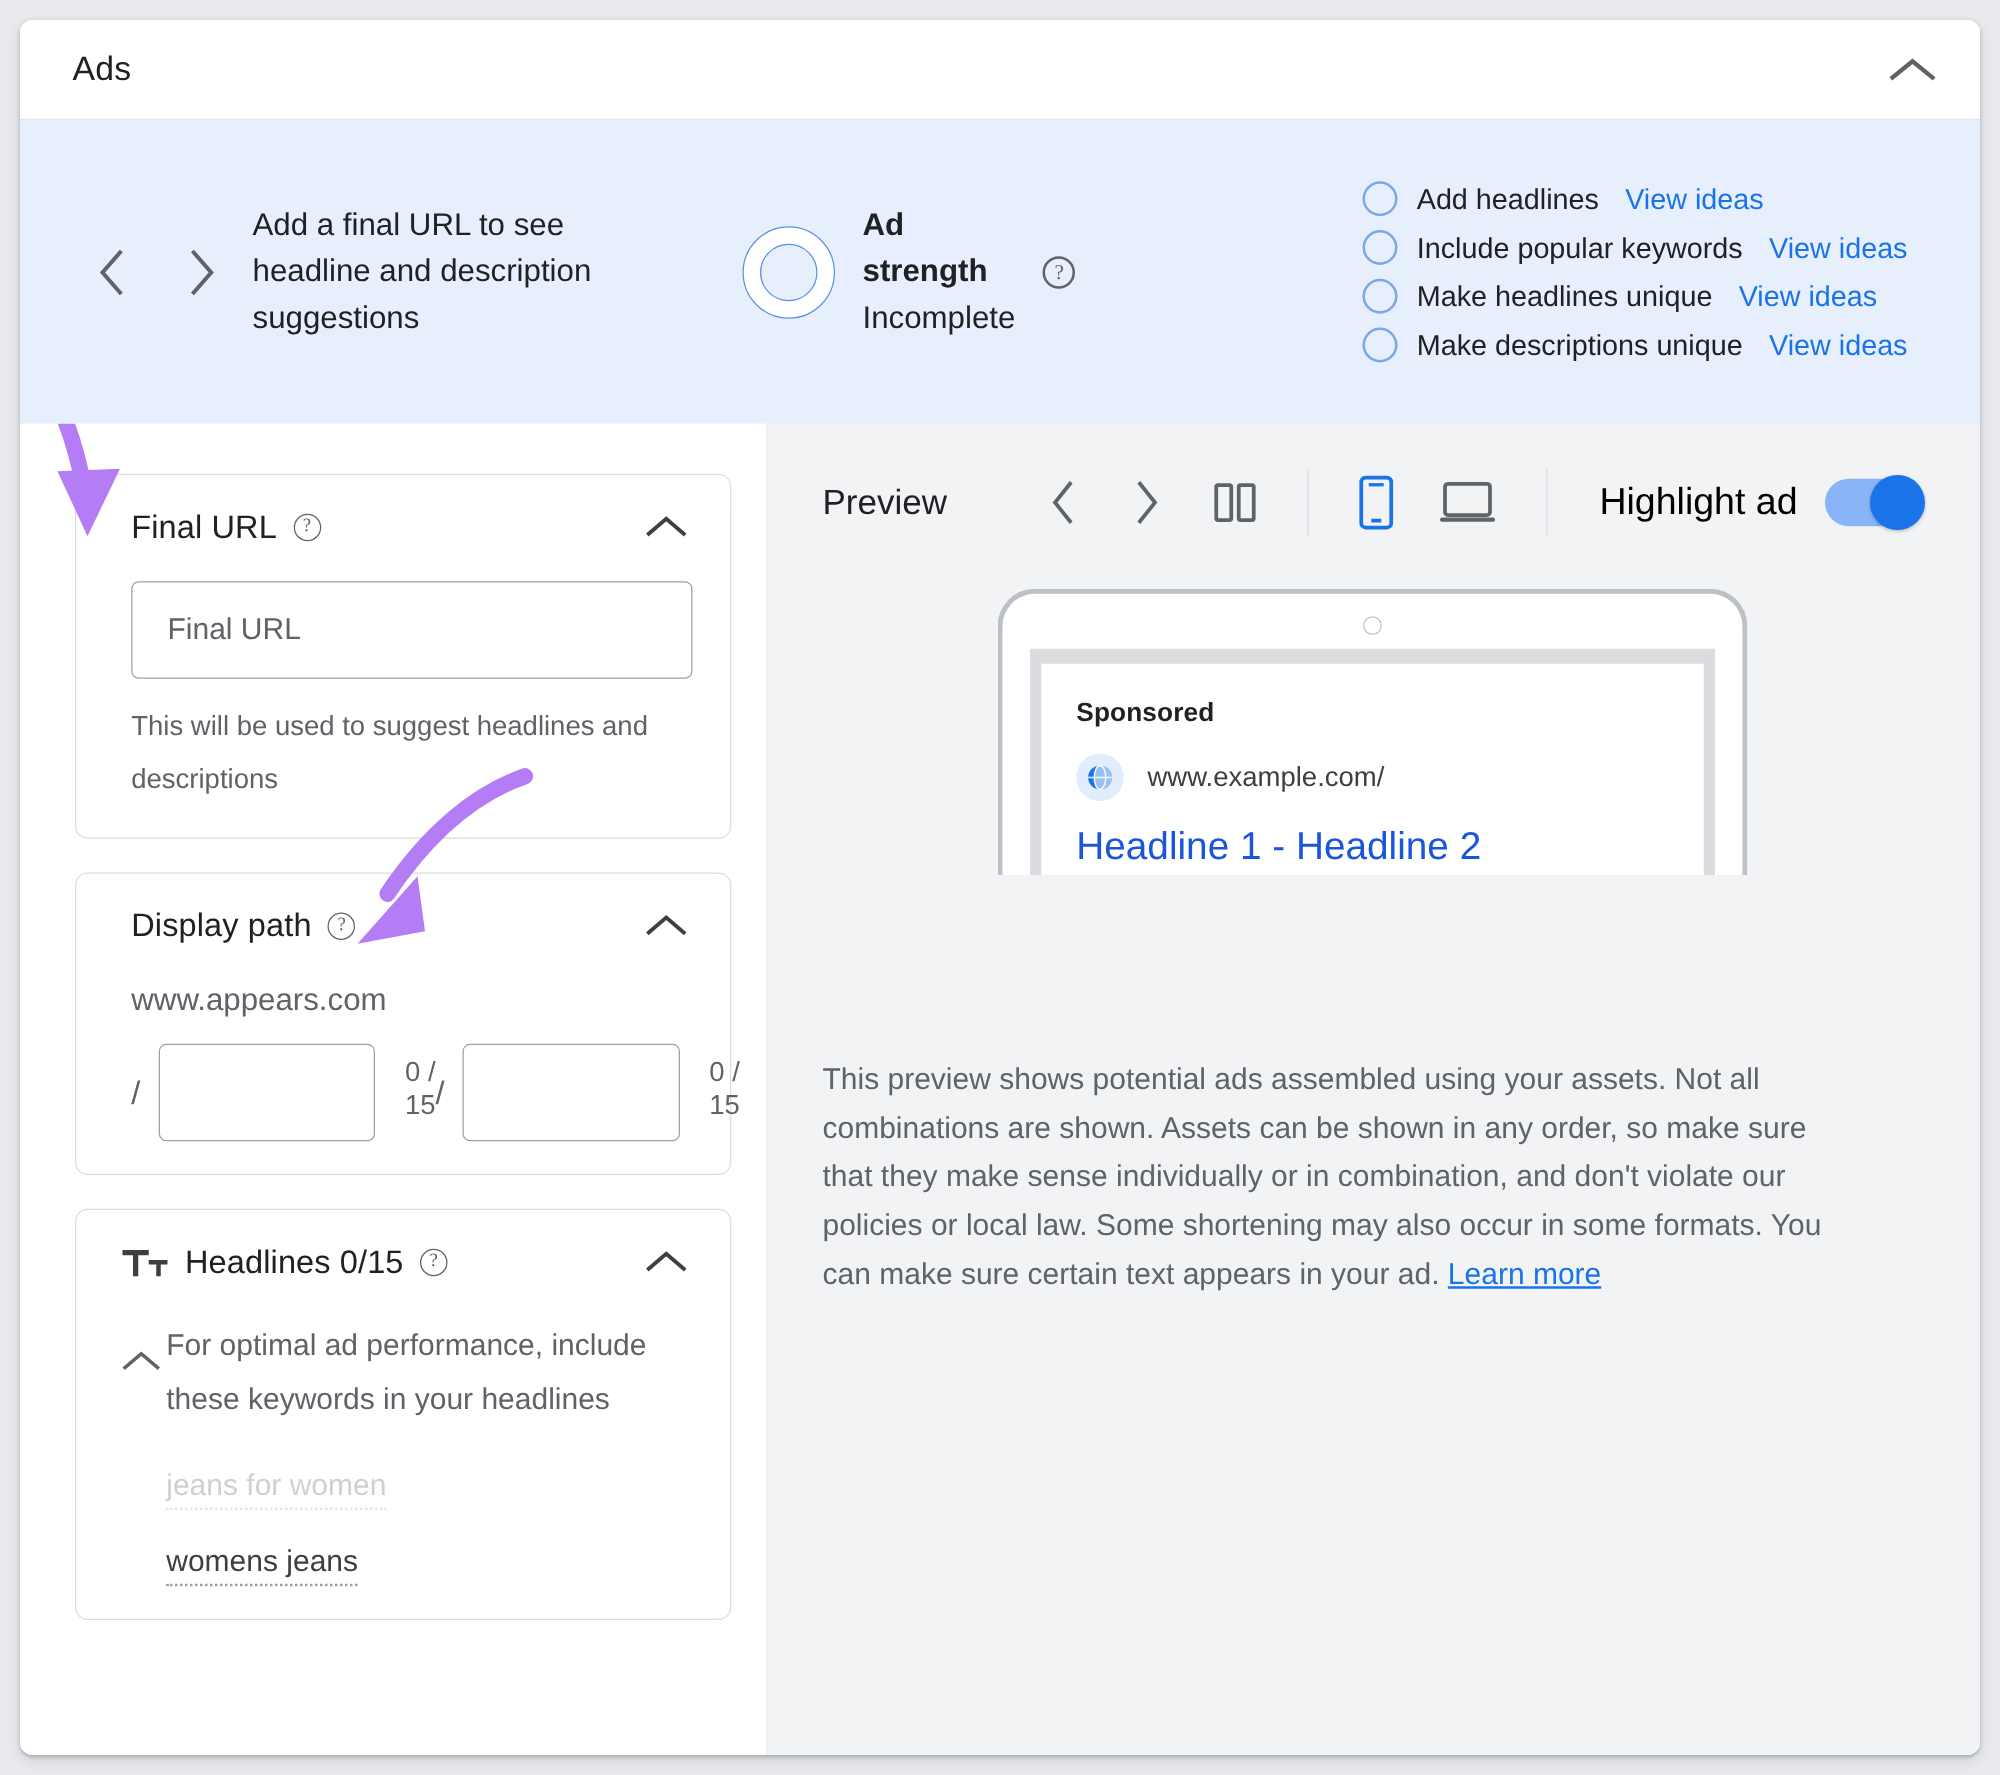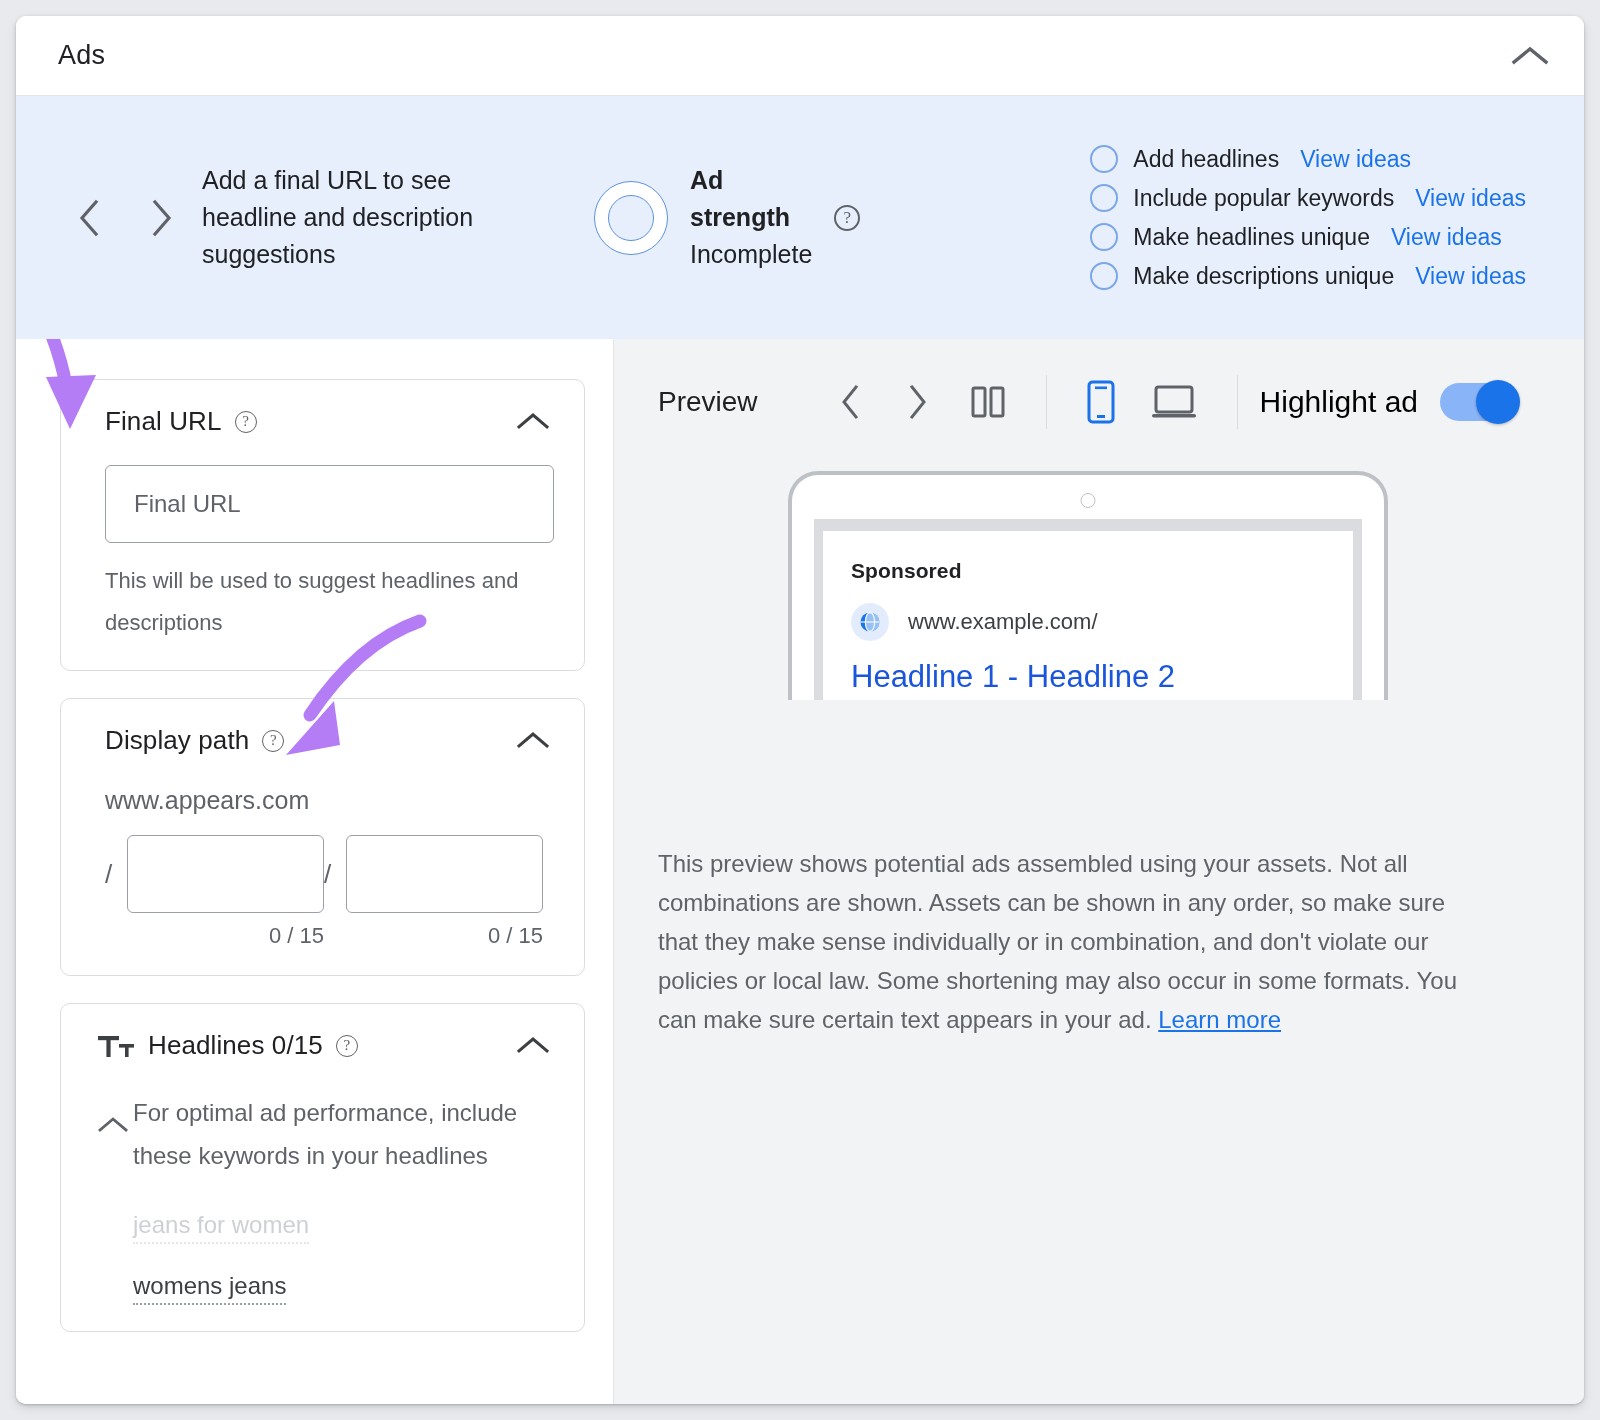--- a/index.html
+++ b/index.html
@@ -160,21 +160,21 @@
     border-right: 1px solid #e3e5e8;
     box-sizing: border-box;
     padding: 40px 28px 0 44px;
     overflow: hidden;
     position: relative;
   }
   .right-pane {
     flex: 1;
     background: #f1f3f4;
     box-sizing: border-box;
-    padding: 30px 66px 0 44px;
+    padding: 30px 46px 0 44px;
     overflow: hidden;
     position: relative;
   }
 
   
   .sec-card {
     border: 1px solid #dadce0;
     border-radius: 10px;
     background: #fff;
     box-sizing: border-box;
@@ -227,21 +227,21 @@
     gap: 0;
   }
   .slash {
     font-size: 26px;
     color: #5f6368;
     line-height: 78px;
     width: 22px;
     text-align: left;
     flex: none;
   }
-  .path-group { display: flex; flex-direction: column; justify-content: space-between; }
+  .path-group { display: flex; flex-direction: row; justify-content: space-between; }
   .path-input {
     width: 197px;
     height: 78px;
     border: 1px solid #9aa0a6;
     border-radius: 6px;
     box-sizing: border-box;
     background: #fff;
     cursor: text;
   }
   .counter {

